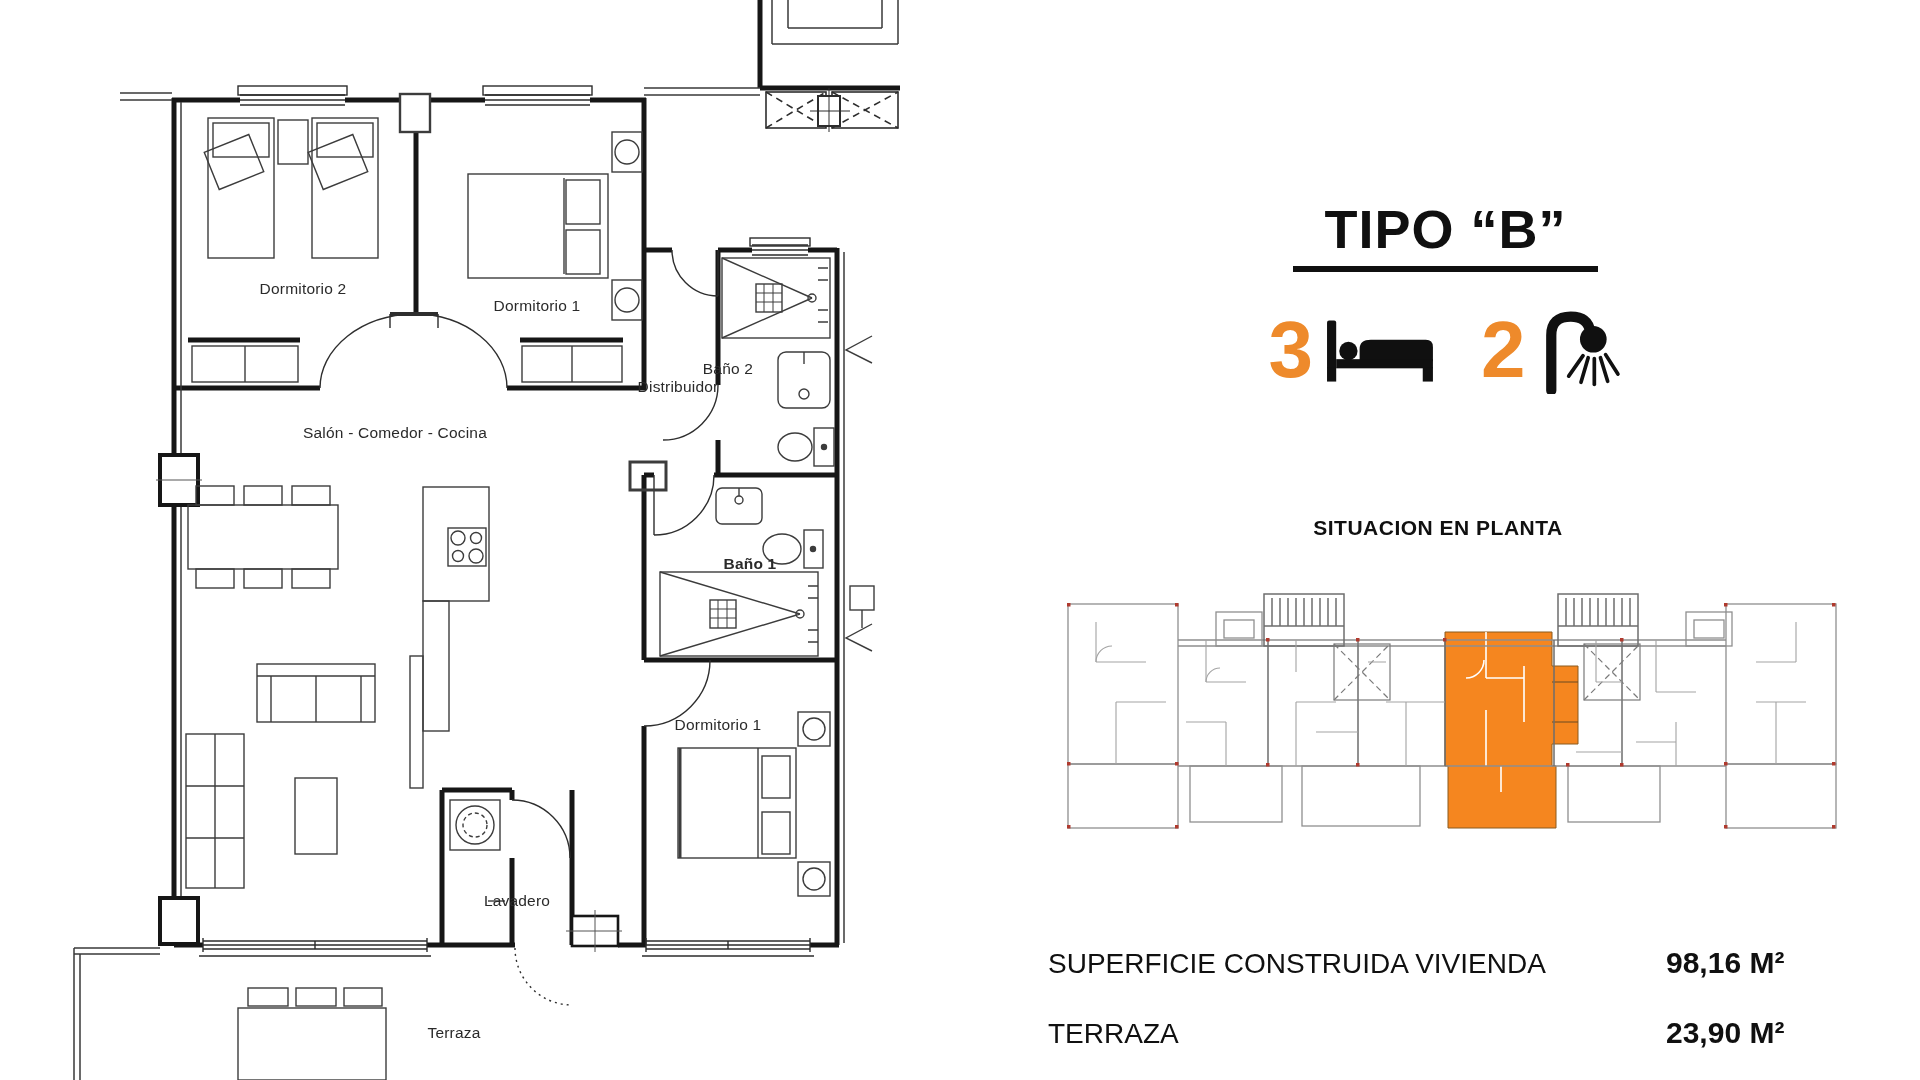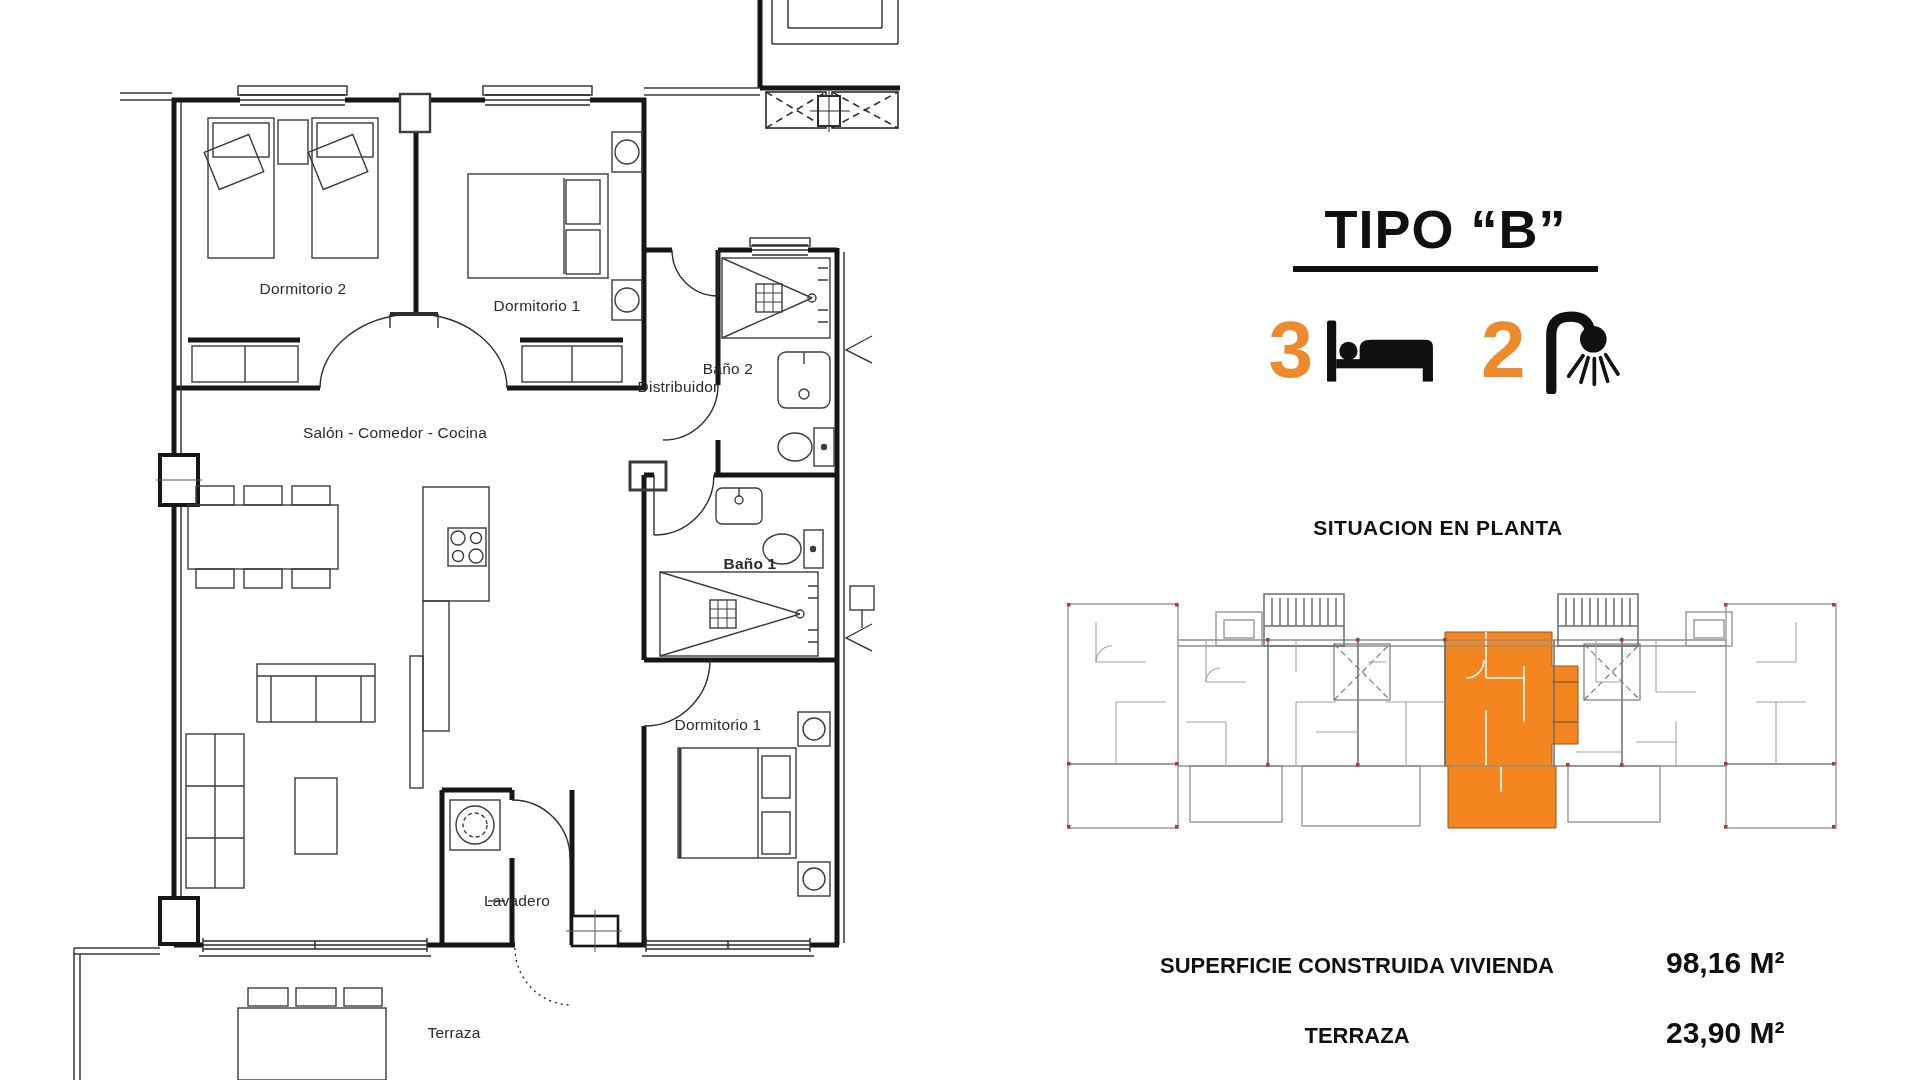--- a/index.html
+++ b/index.html
@@ -14,21 +14,21 @@
   .iconrow{position:absolute;left:1240px;top:298px;width:410px;height:104px;
            display:flex;align-items:center;justify-content:center;}
   .count{font-size:80px;font-weight:bold;color:#EE8A2B;line-height:1;}
   .bedsvg{margin:0 44px 0 12px;}
   .showersvg{margin-left:14px;}
   .situacion{position:absolute;left:1233px;top:516px;width:410px;text-align:center;
              font-size:21px;font-weight:bold;letter-spacing:.5px;color:#101010;}
   .stat-row{position:absolute;left:1048px;width:790px;display:flex;align-items:baseline;}
   .stat-row.r1{top:946px;}
   .stat-row.r2{top:1016px;}
-  .stat-label{flex:1;text-align:center;font-weight:bold;font-size:22px;color:#101010;}
+  .stat-label{flex:1;text-align:left;font-weight:normal;font-size:28px;color:#101010;}
   .stat-value{width:172px;text-align:left;font-weight:bold;font-size:30px;color:#101010;}
 </style>
 </head>
 <body>
 
 <div class="page">
 
   <svg style="position:absolute;left:60px;top:0;" width="845" height="1080" viewBox="0 0 845 1080">
 
     <g stroke="#161616" stroke-width="5" fill="none">

